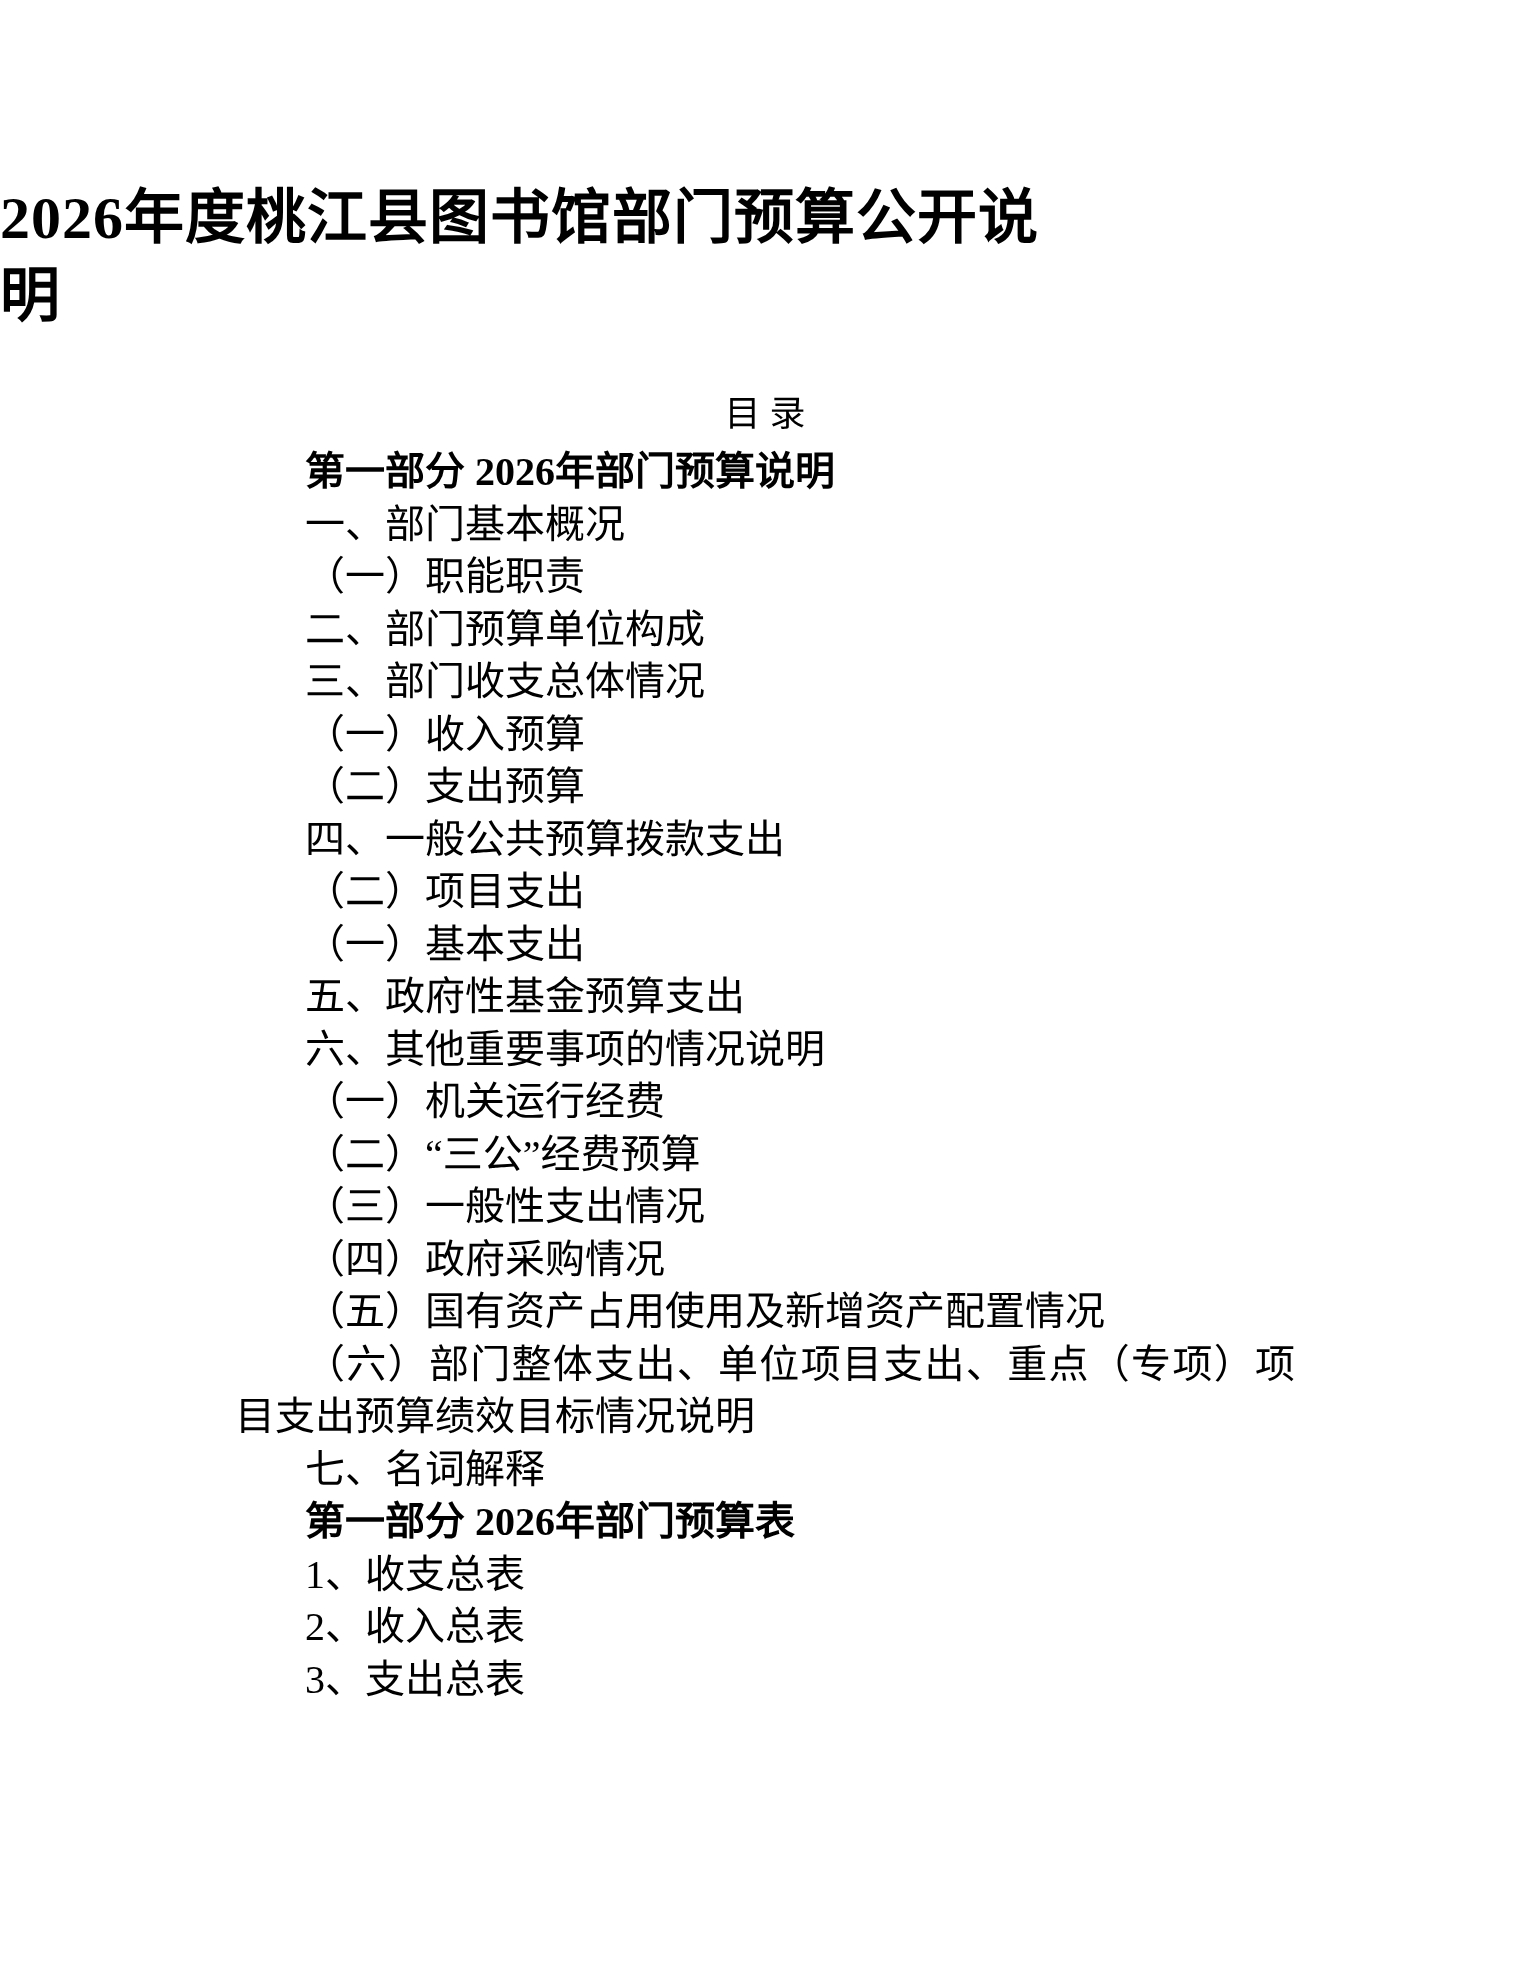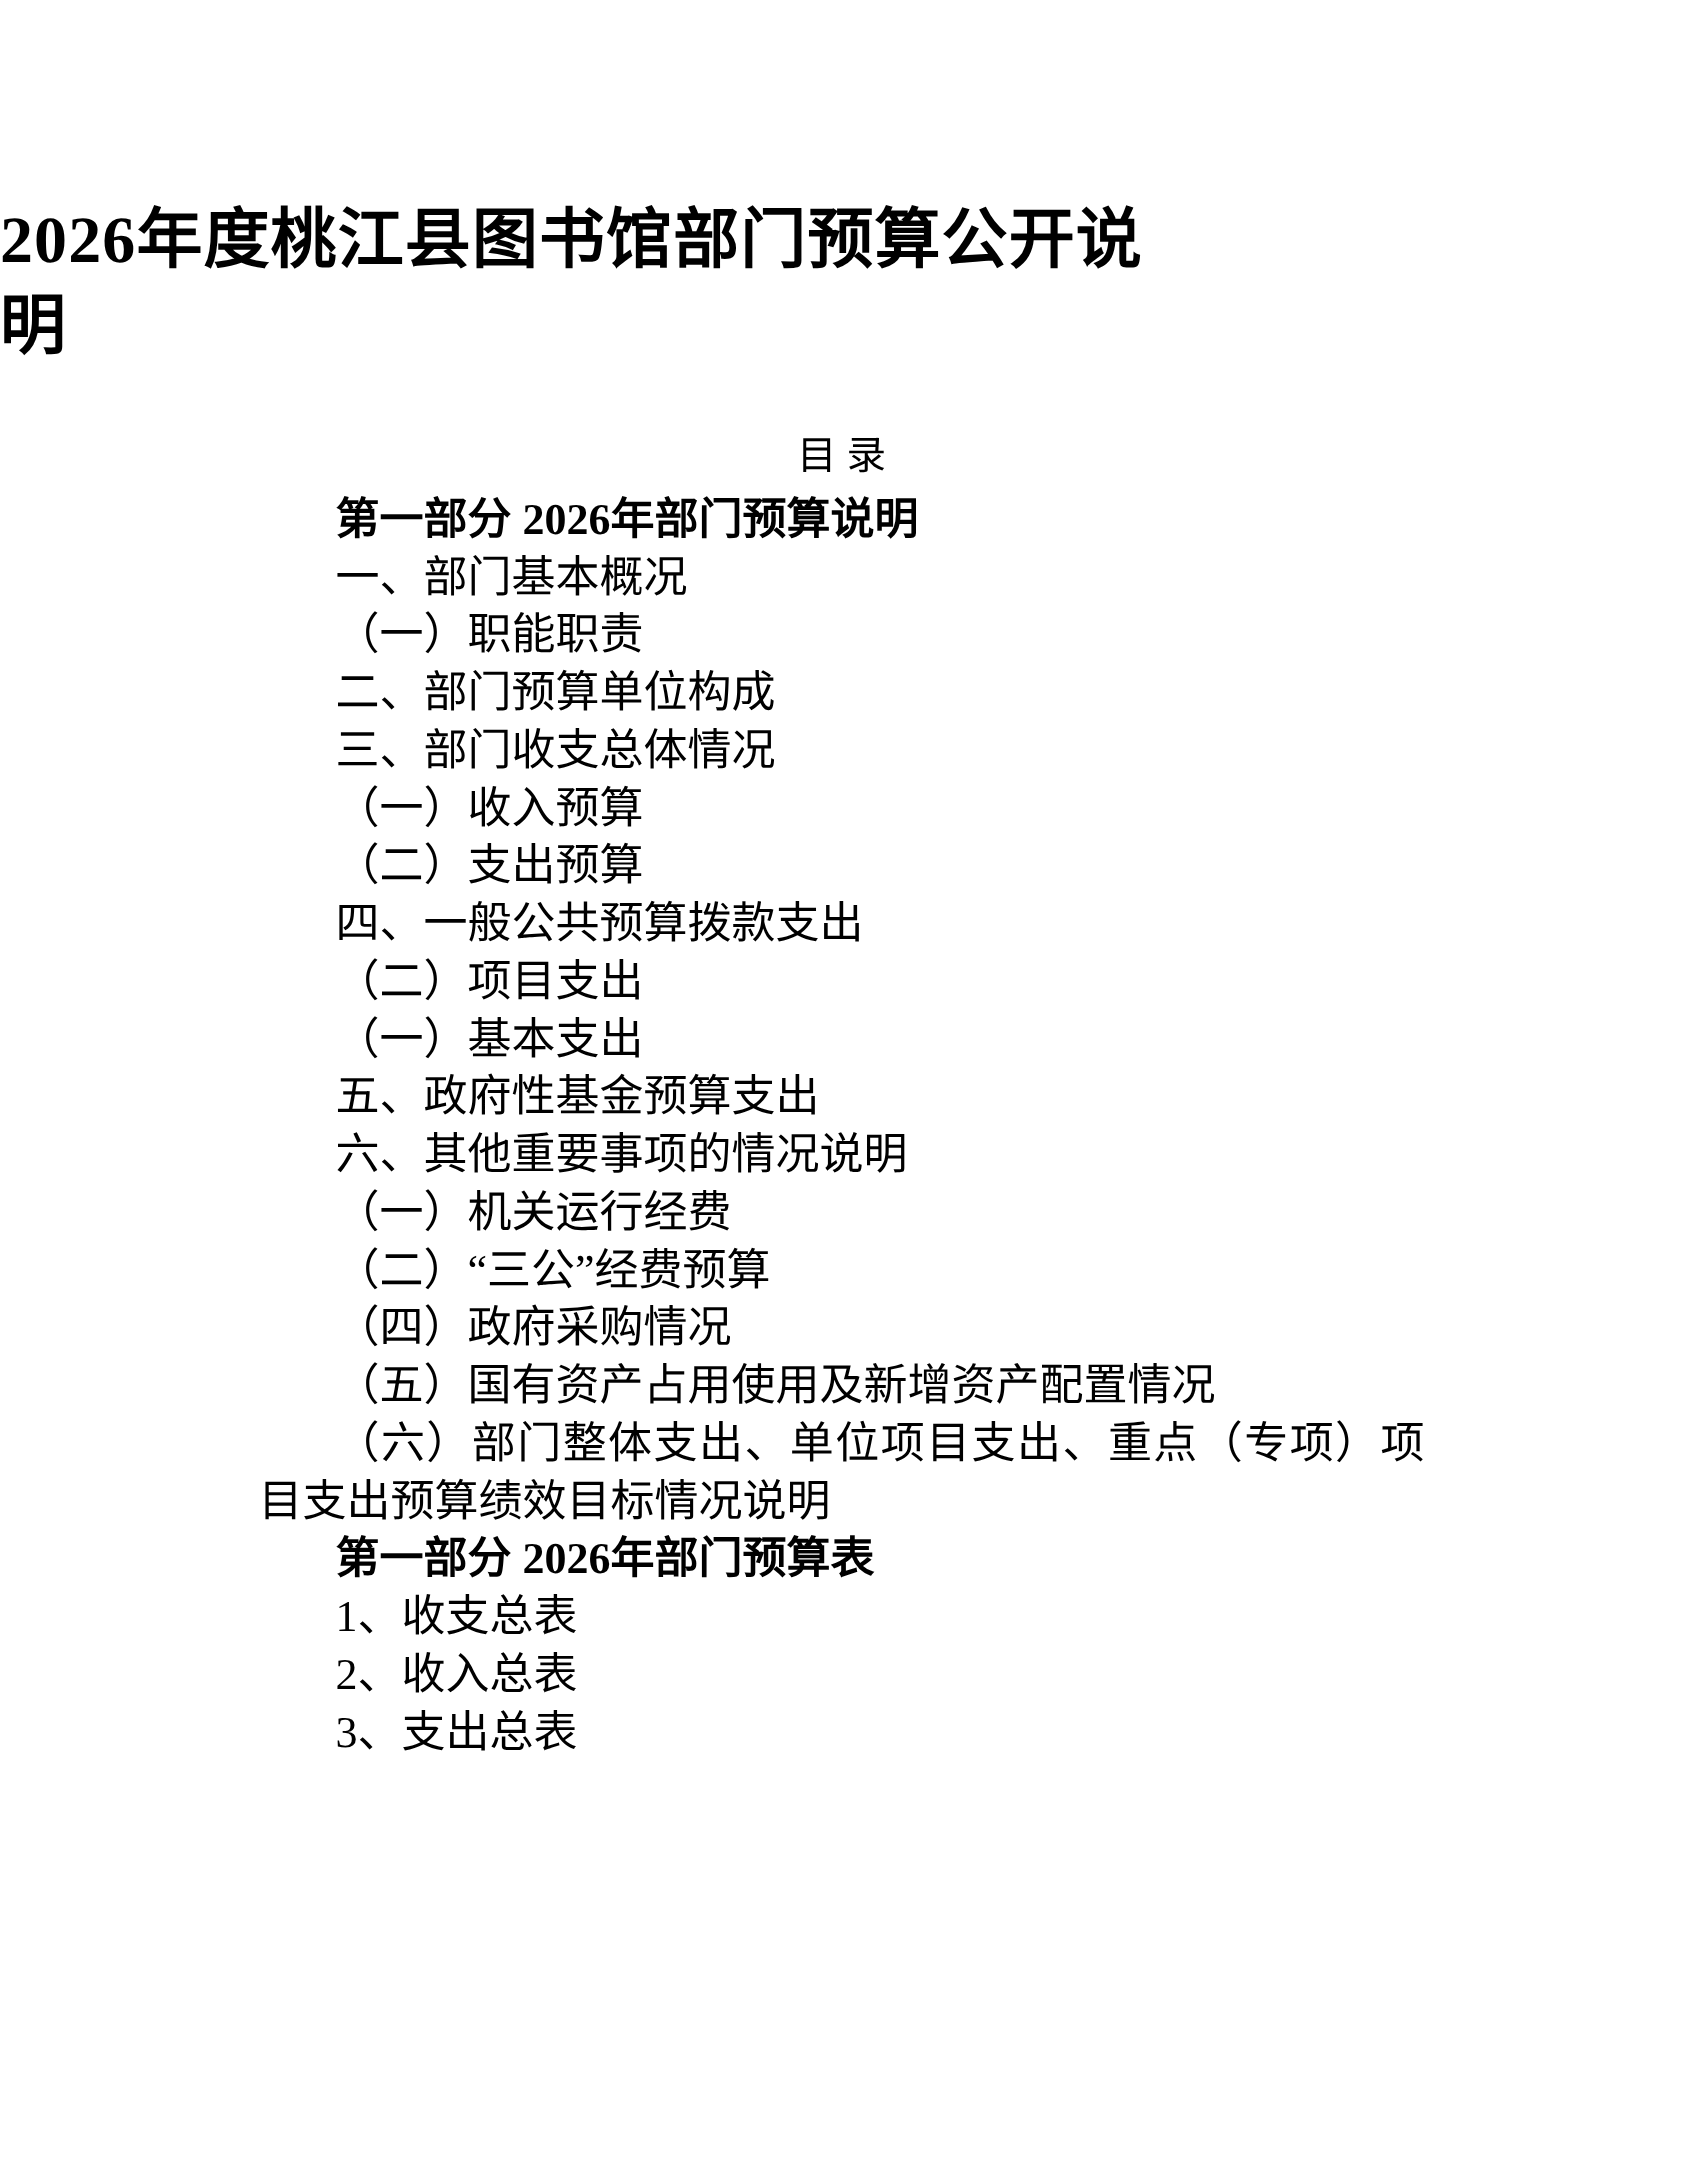--- a/index.html
+++ b/index.html
@@ -84,22 +84,24 @@
       <div class="toc-line">三、部门收支总体情况</div>
       <div class="toc-line">（一）收入预算</div>
       <div class="toc-line">（二）支出预算</div>
       <div class="toc-line">四、一般公共预算拨款支出</div>
       <div class="toc-line">（二）项目支出</div>
       <div class="toc-line">（一）基本支出</div>
       <div class="toc-line">五、政府性基金预算支出</div>
       <div class="toc-line">六、其他重要事项的情况说明</div>
       <div class="toc-line">（一）机关运行经费</div>
       <div class="toc-line">（二）“三公”经费预算</div>
+      <div class="toc-line">（三）一般性支出情况</div>
       <div class="toc-line">（四）政府采购情况</div>
       <div class="toc-line">（五）国有资产占用使用及新增资产配置情况</div>
       <div class="toc-line justify">（六）部门整体支出、单位项目支出、重点（专项）项</div>
       <div class="toc-line continuation">目支出预算绩效目标情况说明</div>
+      <div class="toc-line">七、名词解释</div>
       <div class="toc-line bold">第一部分 2026年部门预算表</div>
       <div class="toc-line">1、收支总表</div>
       <div class="toc-line">2、收入总表</div>
       <div class="toc-line">3、支出总表</div>
     </div>
 </div>
 
 </body></html>

